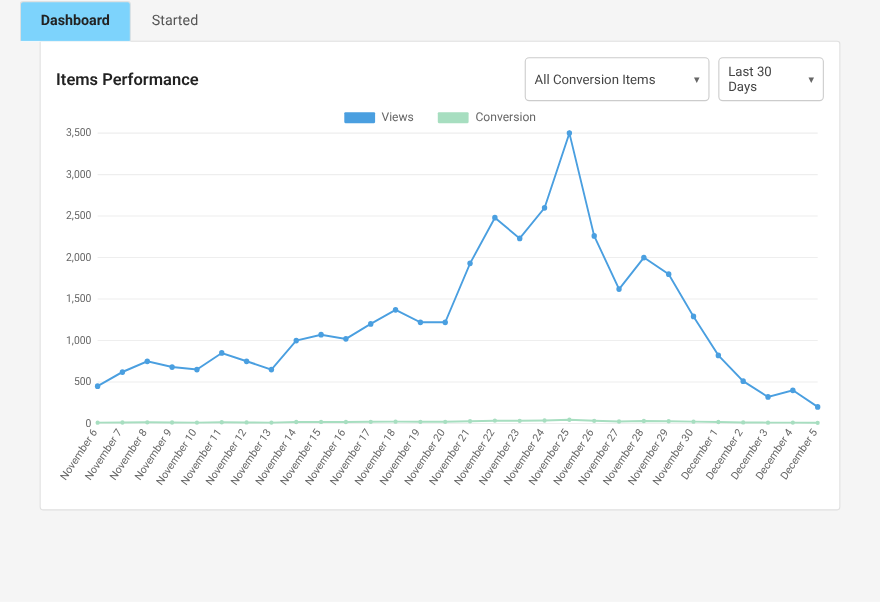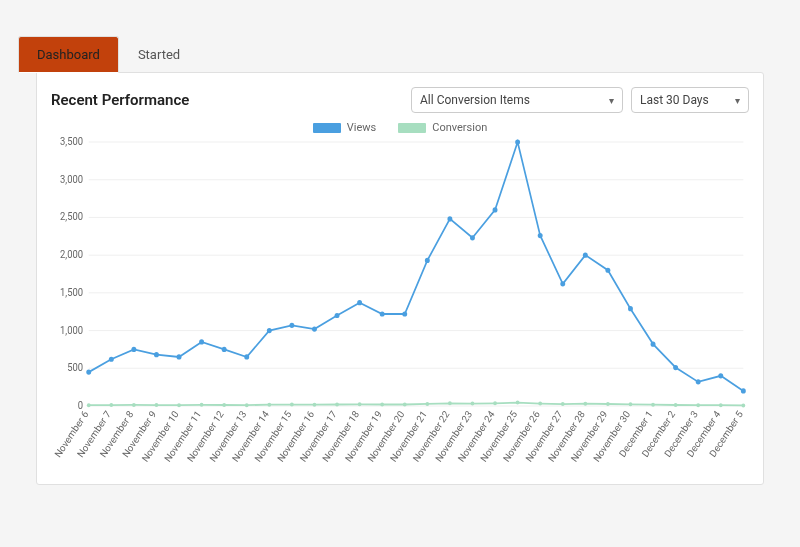--- a/index.html
+++ b/index.html
@@ -50,29 +50,28 @@
   .tab {
     padding: 10px 18px;
     font-size: 13px;
     color: #555;
     border: 1px solid transparent;
     border-bottom: none;
     cursor: pointer;
     background: transparent;
   }
   .tab.active {
-    background: #c2410c;
+    background: #7dd3fc;
     border: 1px solid #e0e0e0;
     border-bottom: 1px solid #fff;
     border-radius: 3px 3px 0 0;
     color: #222;
-    font-weight: 400;
+    font-weight: 700;
     position: relative;
     top: 1px;
-    margin-top: 35px;
   }
   .panel {
     margin: 0 18px 0 18px;
     background: #fff;
     border: 1px solid #e0e0e0;
     border-radius: 0 3px 3px 3px;
     padding: 14px 14px 8px 14px;
   }
   .panel-head {
     display: flex;
@@ -91,22 +90,22 @@
     align-items: center;
     justify-content: space-between;
     border: 1px solid #ccc;
     border-radius: 4px;
     padding: 5px 8px;
     background: #fff;
     font-size: 12px;
     color: #444;
     cursor: pointer;
   }
-  .select.wide { width: 212px; }
-  .select.narrow { width: 118px; }
+  .select.wide { width: 168px; }
+  .select.narrow { width: 96px; }
   .chev { font-size: 10px; color: #666; margin-left: 6px; }
   .legend {
     display: flex;
     justify-content: center;
     gap: 22px;
     font-size: 11px;
     color: #666;
     margin-bottom: 2px;
   }
   .legend-item { display: flex; align-items: center; gap: 6px; justify-content: center; }
@@ -133,21 +132,21 @@
 
 
   <div class="tabs-wrap">
     <div class="tabs" id="tabs">
         <div class="tab active">Dashboard</div>
         <div class="tab">Started</div>
       </div>
 
     <div class="panel">
       <div class="panel-head">
-        <div class="section-title">Recent Performance</div>
+        <div class="section-title">Items Performance</div>
         <div class="controls">
           <div class="select wide">
             <span>All Conversion Items</span>
             <span class="chev">▾</span>
           </div>
           <div class="select narrow">
             <span>Last 30 Days</span>
             <span class="chev">▾</span>
           </div>
         </div>

